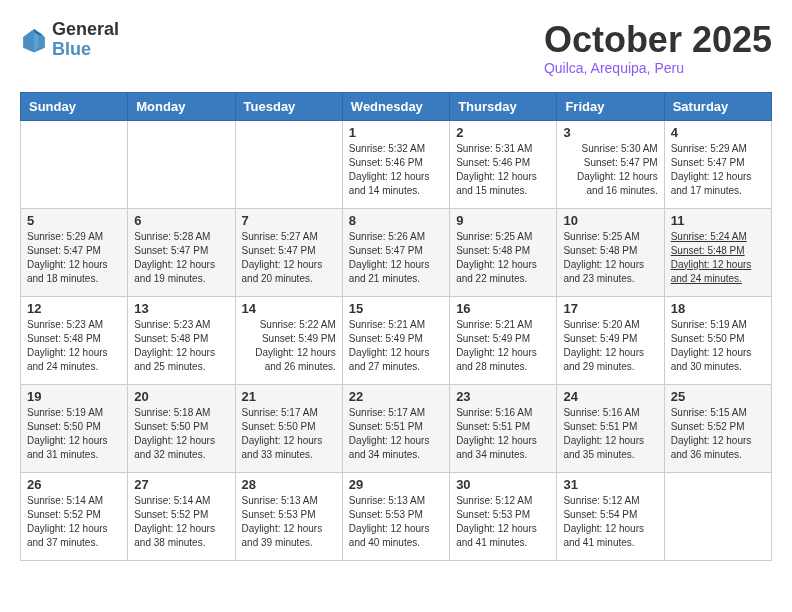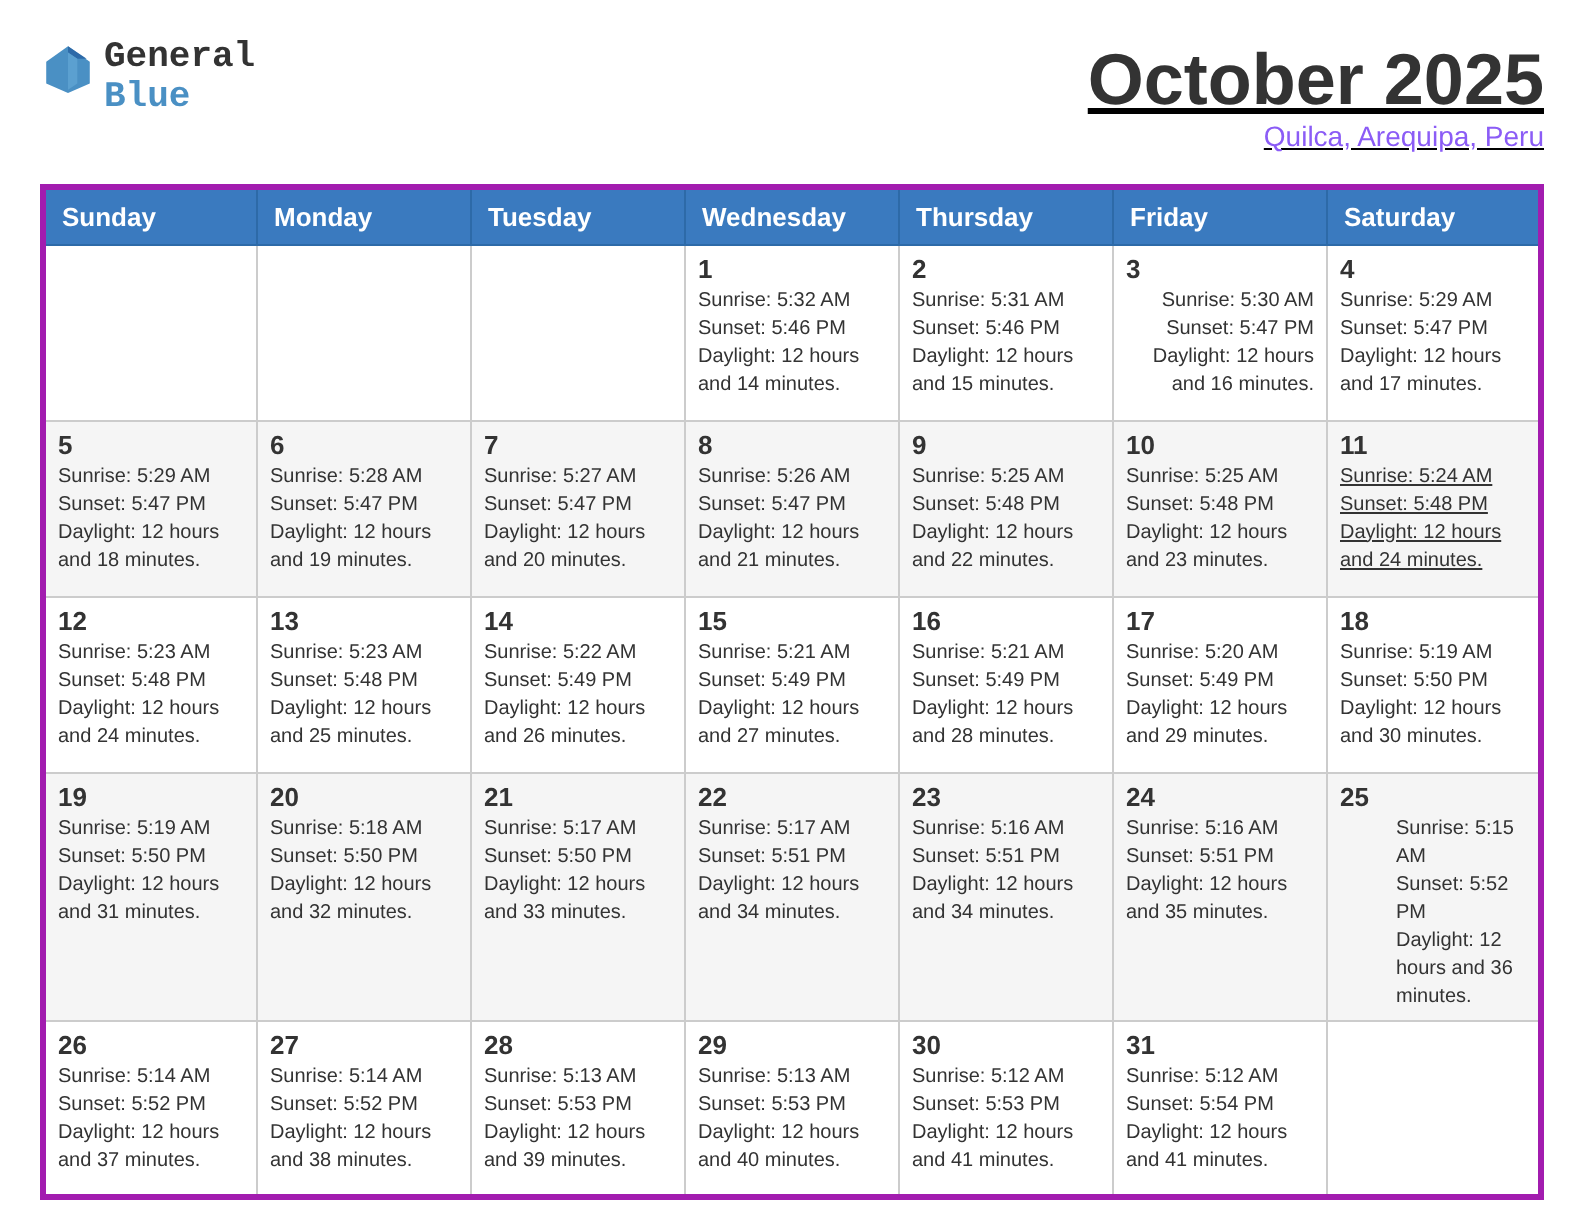--- a/index.html
+++ b/index.html
@@ -11,51 +11,50 @@
       padding: 20px;
     }
     .header {
       display: flex;
       align-items: flex-start;
       justify-content: space-between;
       margin-bottom: 16px;
     }
     .logo {
       display: flex;
+      align-items: center;
       gap: 4px;
-      font-family: Liberation Mono, monospace;
     }
     .logo-text {
       font-size: 18px;
       font-weight: bold;
       color: #333;
       line-height: 1.1;
     }
     .logo-icon {
       width: 28px;
       height: 28px;
     }
     .title-block {
-      text-align: right;
-      text-decoration: underline;
+      text-align: left;
     }
     .month-title {
       font-size: 36px;
       font-weight: bold;
       color: #333;
       line-height: 1.1;
     }
     .subtitle {
       font-size: 14px;
       color: #8b5cf6;
     }
     .calendar {
       width: 100%;
       border-collapse: collapse;
-      border: 3px solid #a21caf;
+      border: 1px solid #a21caf;
     }
     .calendar th {
       background-color: #3a7abf;
       color: #fff;
       font-size: 13px;
       font-weight: bold;
       padding: 6px 8px;
       text-align: left;
       border: 1px solid #2d6aa8;
     }
@@ -202,21 +201,21 @@
 Daylight: 12 hours and 24 minutes.</div>
         </td>
         <td>
           <span class="day-num">13</span>
           <div class="day-info" style="white-space: pre-line;">Sunrise: 5:23 AM
 Sunset: 5:48 PM
 Daylight: 12 hours and 25 minutes.</div>
         </td>
         <td>
           <span class="day-num">14</span>
-          <div class="day-info" style="white-space: pre-line;">Sunrise: 5:22 AM
+          <div class="day-info" style="white-space: pre-line; text-align: right;">Sunrise: 5:22 AM
 Sunset: 5:49 PM
 Daylight: 12 hours and 26 minutes.</div>
         </td>
         <td>
           <span class="day-num">15</span>
           <div class="day-info" style="white-space: pre-line;">Sunrise: 5:21 AM
 Sunset: 5:49 PM
 Daylight: 12 hours and 27 minutes.</div>
         </td>
         <td>
@@ -270,21 +269,21 @@
 Daylight: 12 hours and 34 minutes.</div>
         </td>
         <td>
           <span class="day-num">24</span>
           <div class="day-info" style="white-space: pre-line;">Sunrise: 5:16 AM
 Sunset: 5:51 PM
 Daylight: 12 hours and 35 minutes.</div>
         </td>
         <td>
           <span class="day-num">25</span>
-          <div class="day-info" style="white-space: pre-line; margin-left: 28px;">Sunrise: 5:15 AM
+          <div class="day-info" style="white-space: pre-line;">Sunrise: 5:15 AM
 Sunset: 5:52 PM
 Daylight: 12 hours and 36 minutes.</div>
         </td>
       </tr>
       <tr>
         <td>
           <span class="day-num">26</span>
           <div class="day-info" style="white-space: pre-line;">Sunrise: 5:14 AM
 Sunset: 5:52 PM
 Daylight: 12 hours and 37 minutes.</div>

